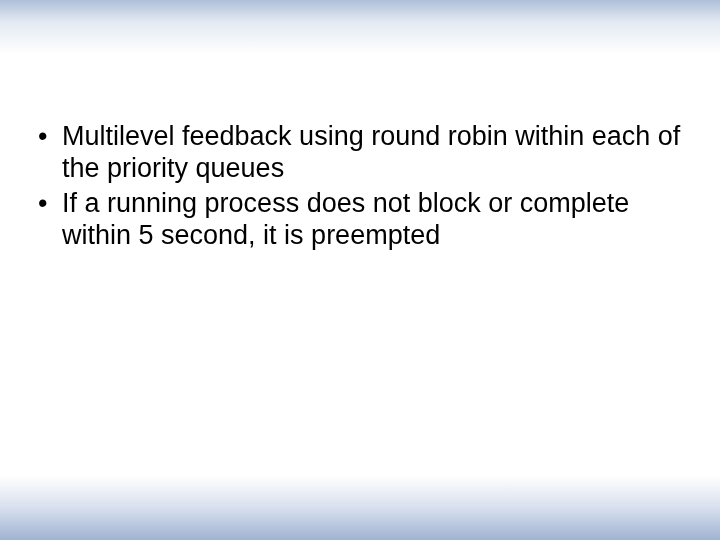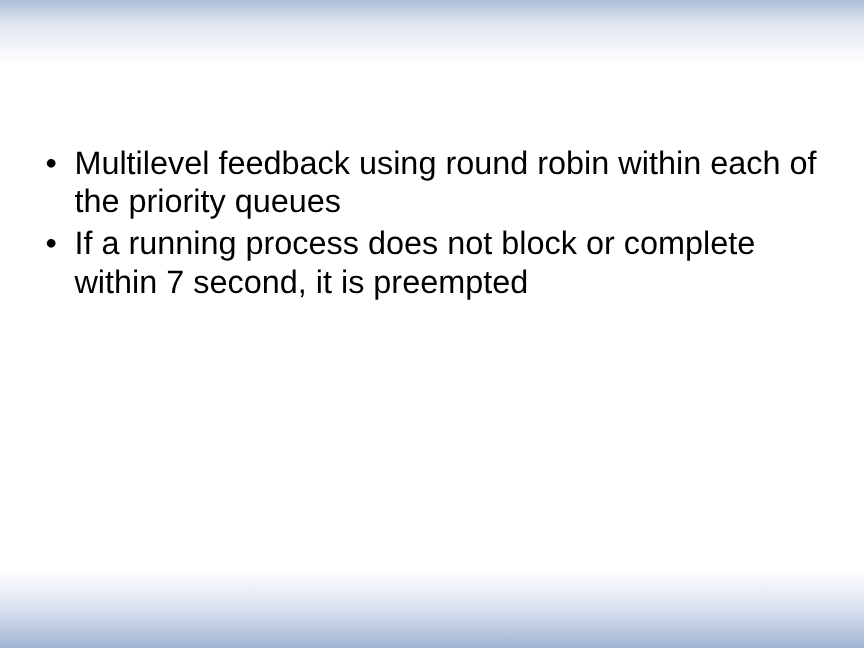--- a/index.html
+++ b/index.html
@@ -64,16 +64,16 @@
     color: #000;
   }
 </style>
 </head>
 <body>
 
 <div class="slide">
   <div class="content">
     <ul class="bullets">
       <li>Multilevel feedback using round robin within each of the priority queues</li>
-      <li>If a running process does not block or complete within 7 second, it is preempted</li>
+      <li>If a running process does not block or complete within 5 second, it is preempted</li>
     </ul>
   </div>
 </div>
 
 </body></html>

